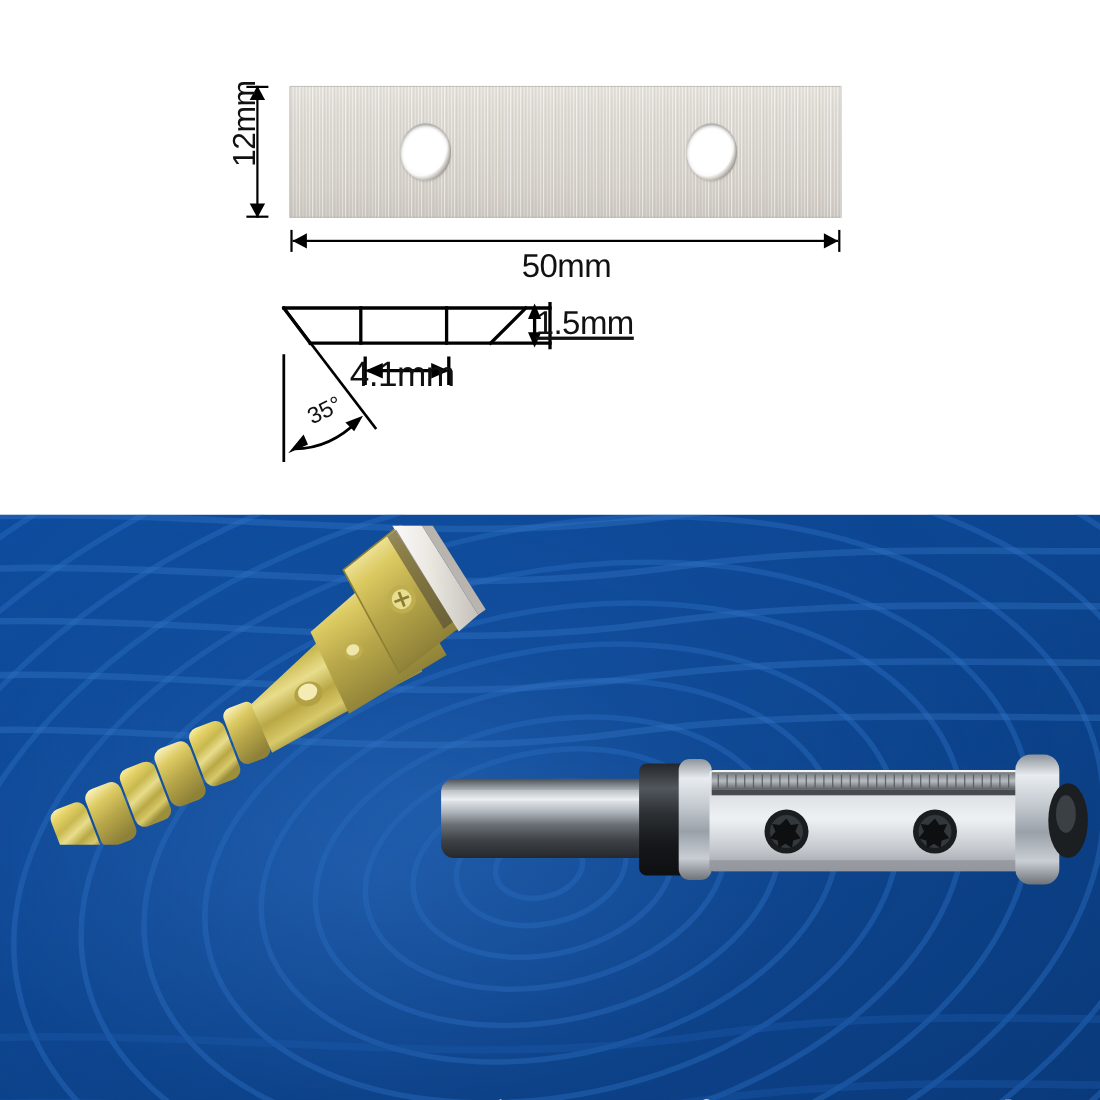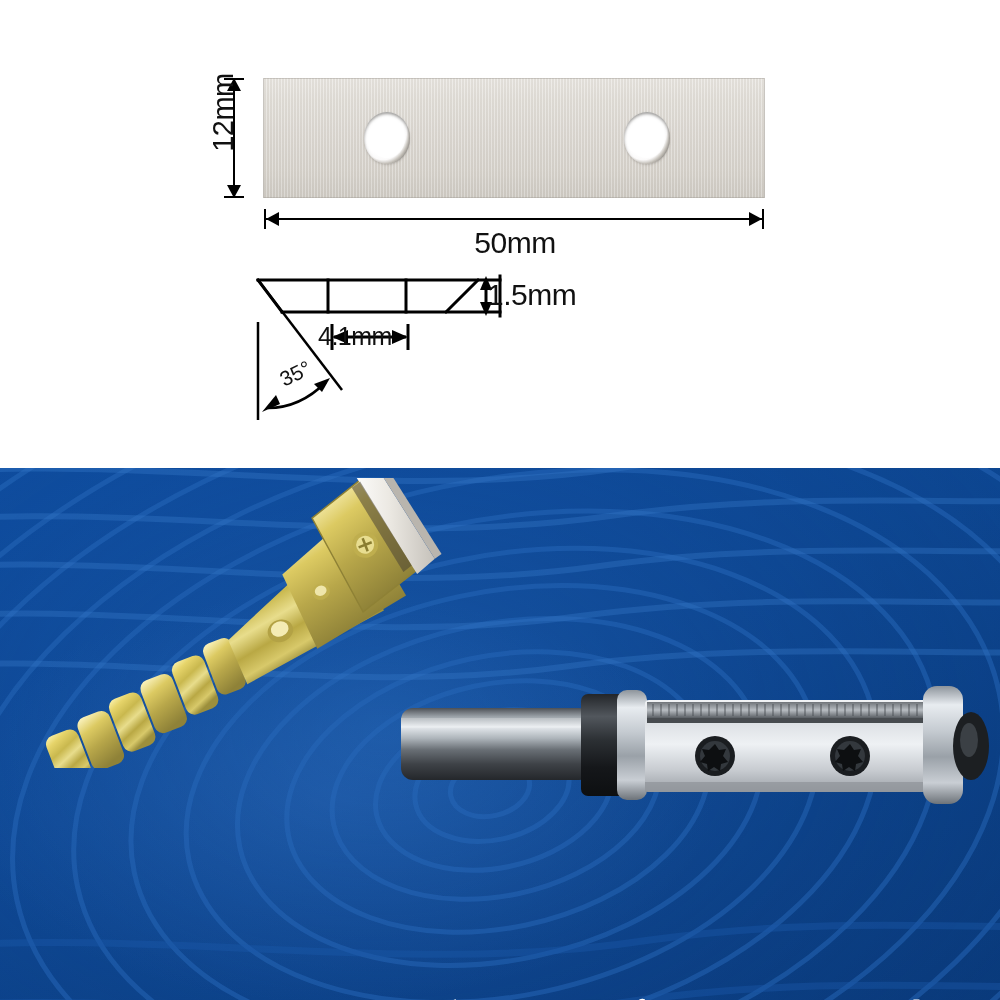--- a/index.html
+++ b/index.html
@@ -135,30 +135,31 @@
 
   
   #cross-section {
     position: absolute;
     left: 0; top: 262px;
     width: 1000px; height: 180px;
   }
   .label-41mm {
     position: absolute;
     left: 318px; top: 322px;
-    font-size: 25px;
+    font-size: 32px;
     color: #111;
     letter-spacing: -0.5px;
   }
   .label-15mm {
     position: absolute;
     left: 487px; top: 278px;
     font-size: 30px;
     color: #111;
     letter-spacing: -0.5px;
+    text-decoration: underline;
   }
   .label-35deg {
     position: absolute;
     left: 276px; top: 370px;
     font-size: 21px;
     color: #111;
     transform: rotate(-26deg);
     transform-origin: 0 0;
   }
 

